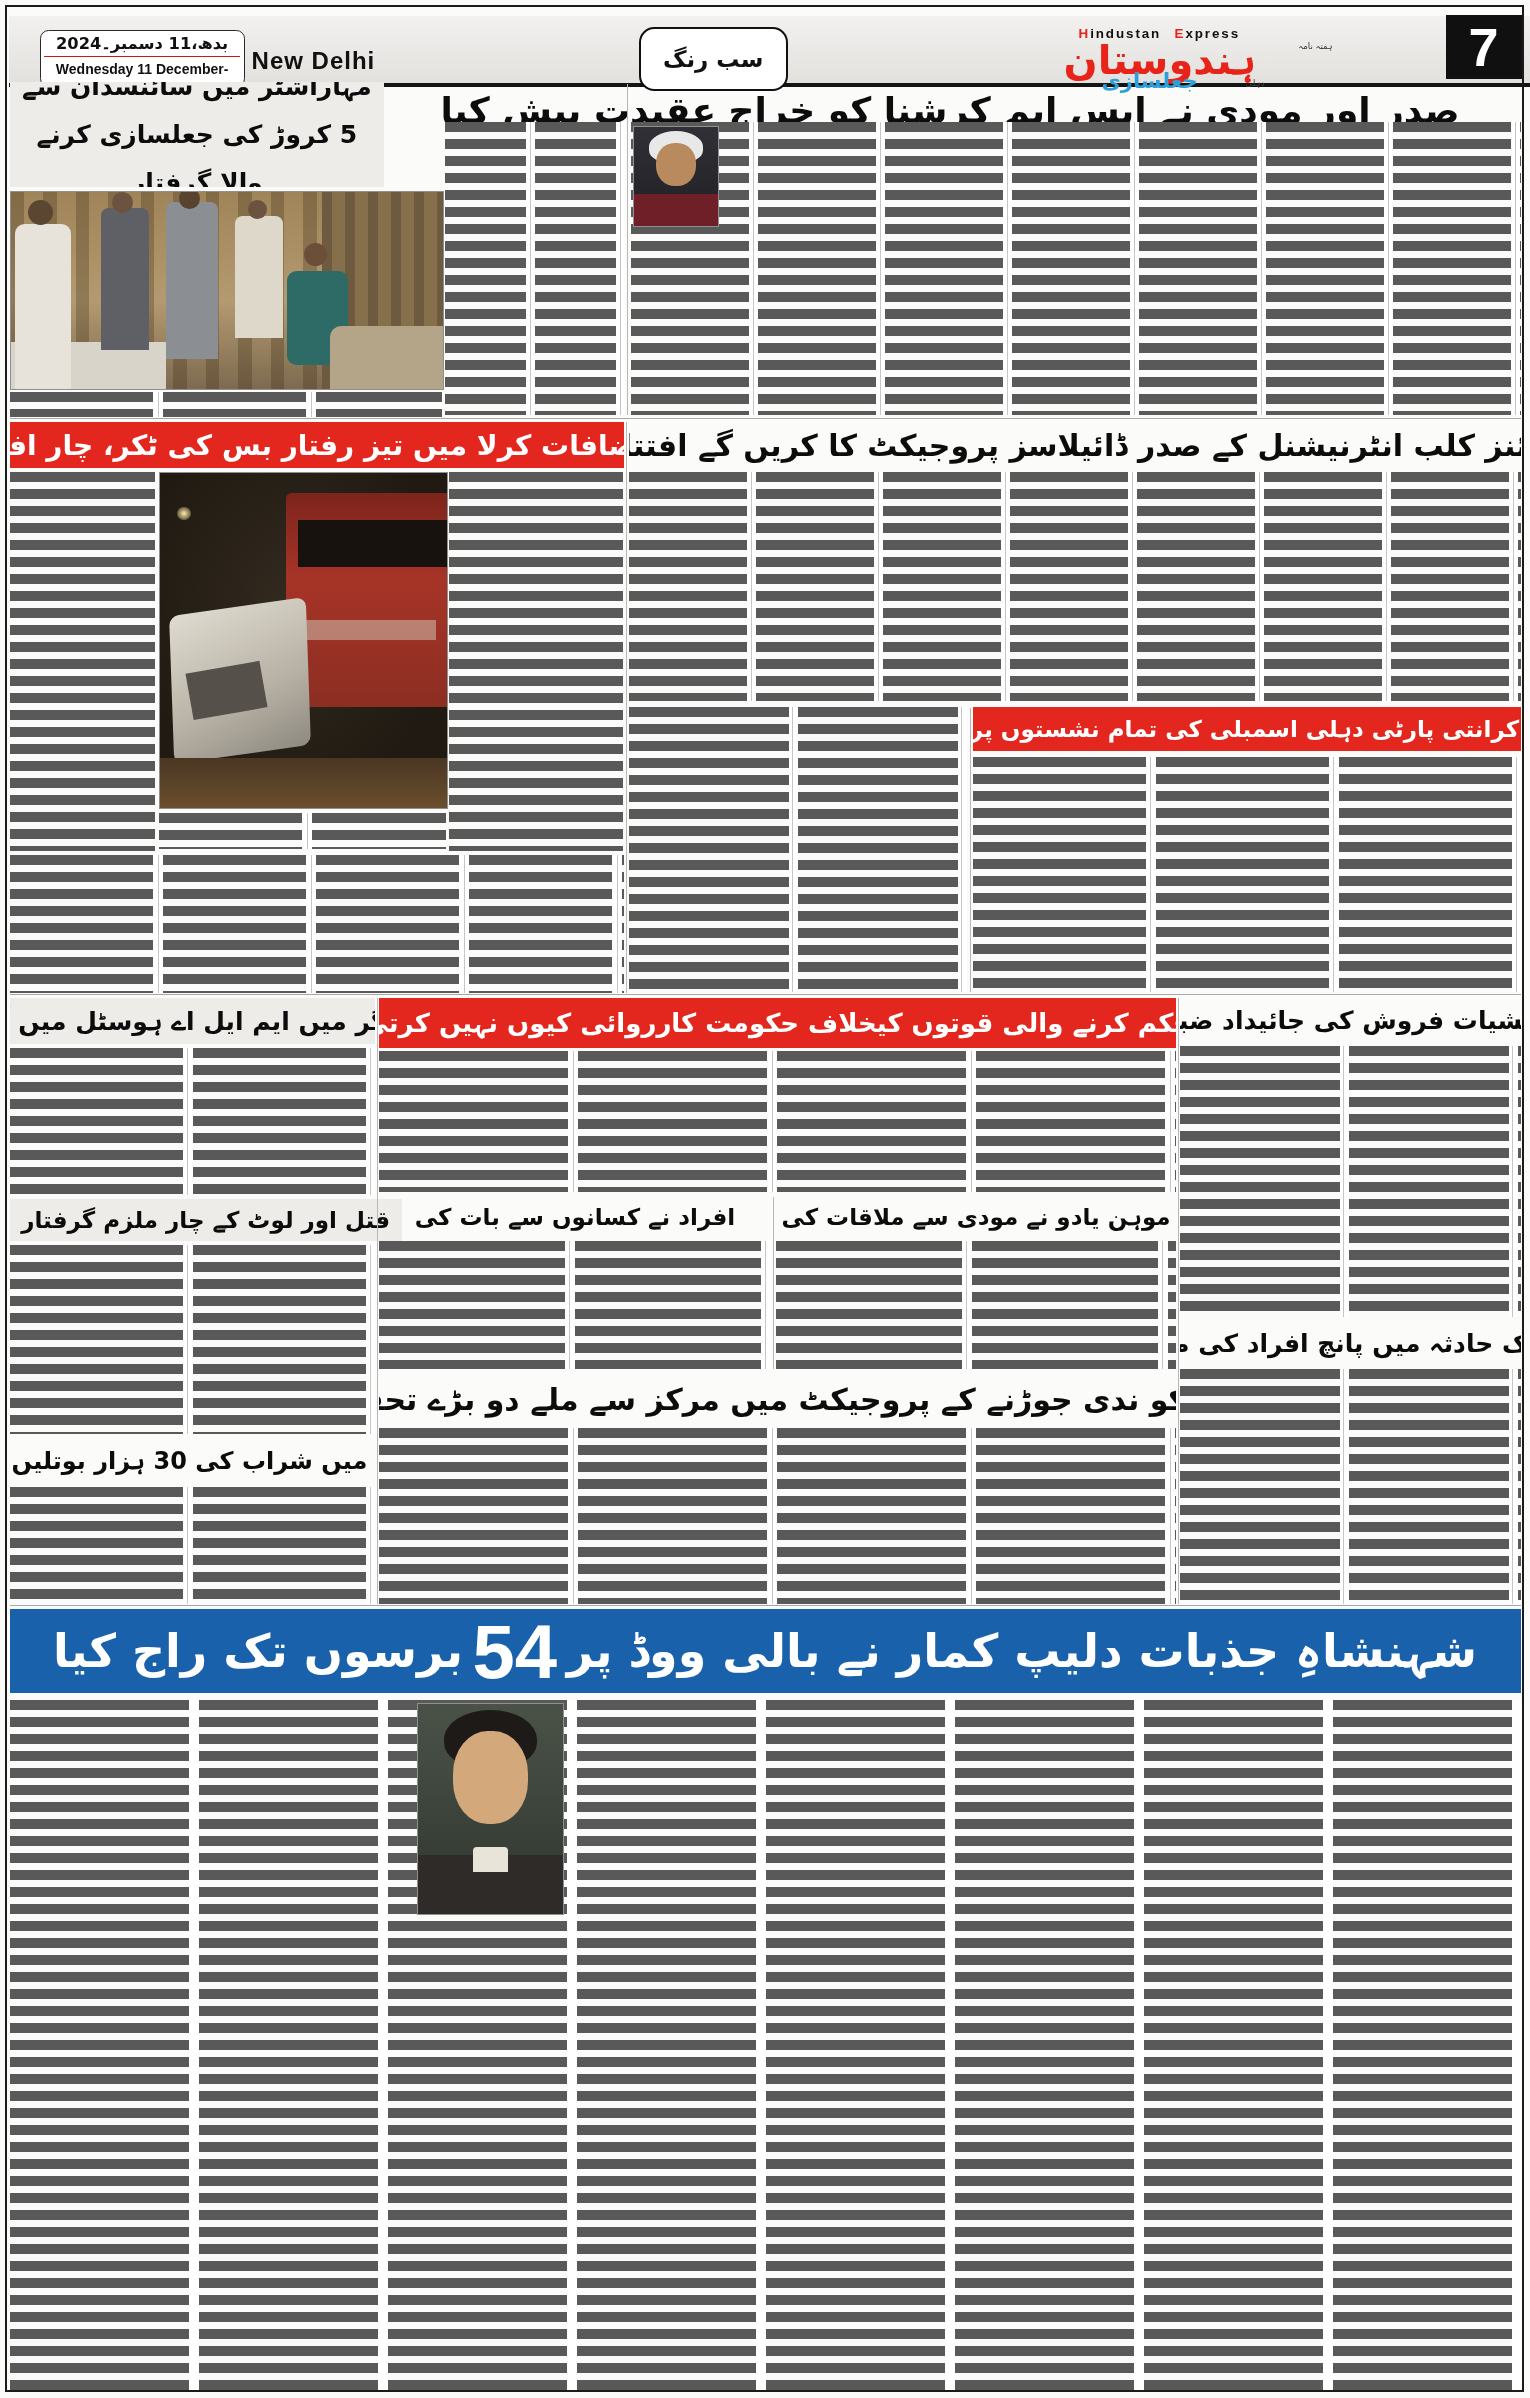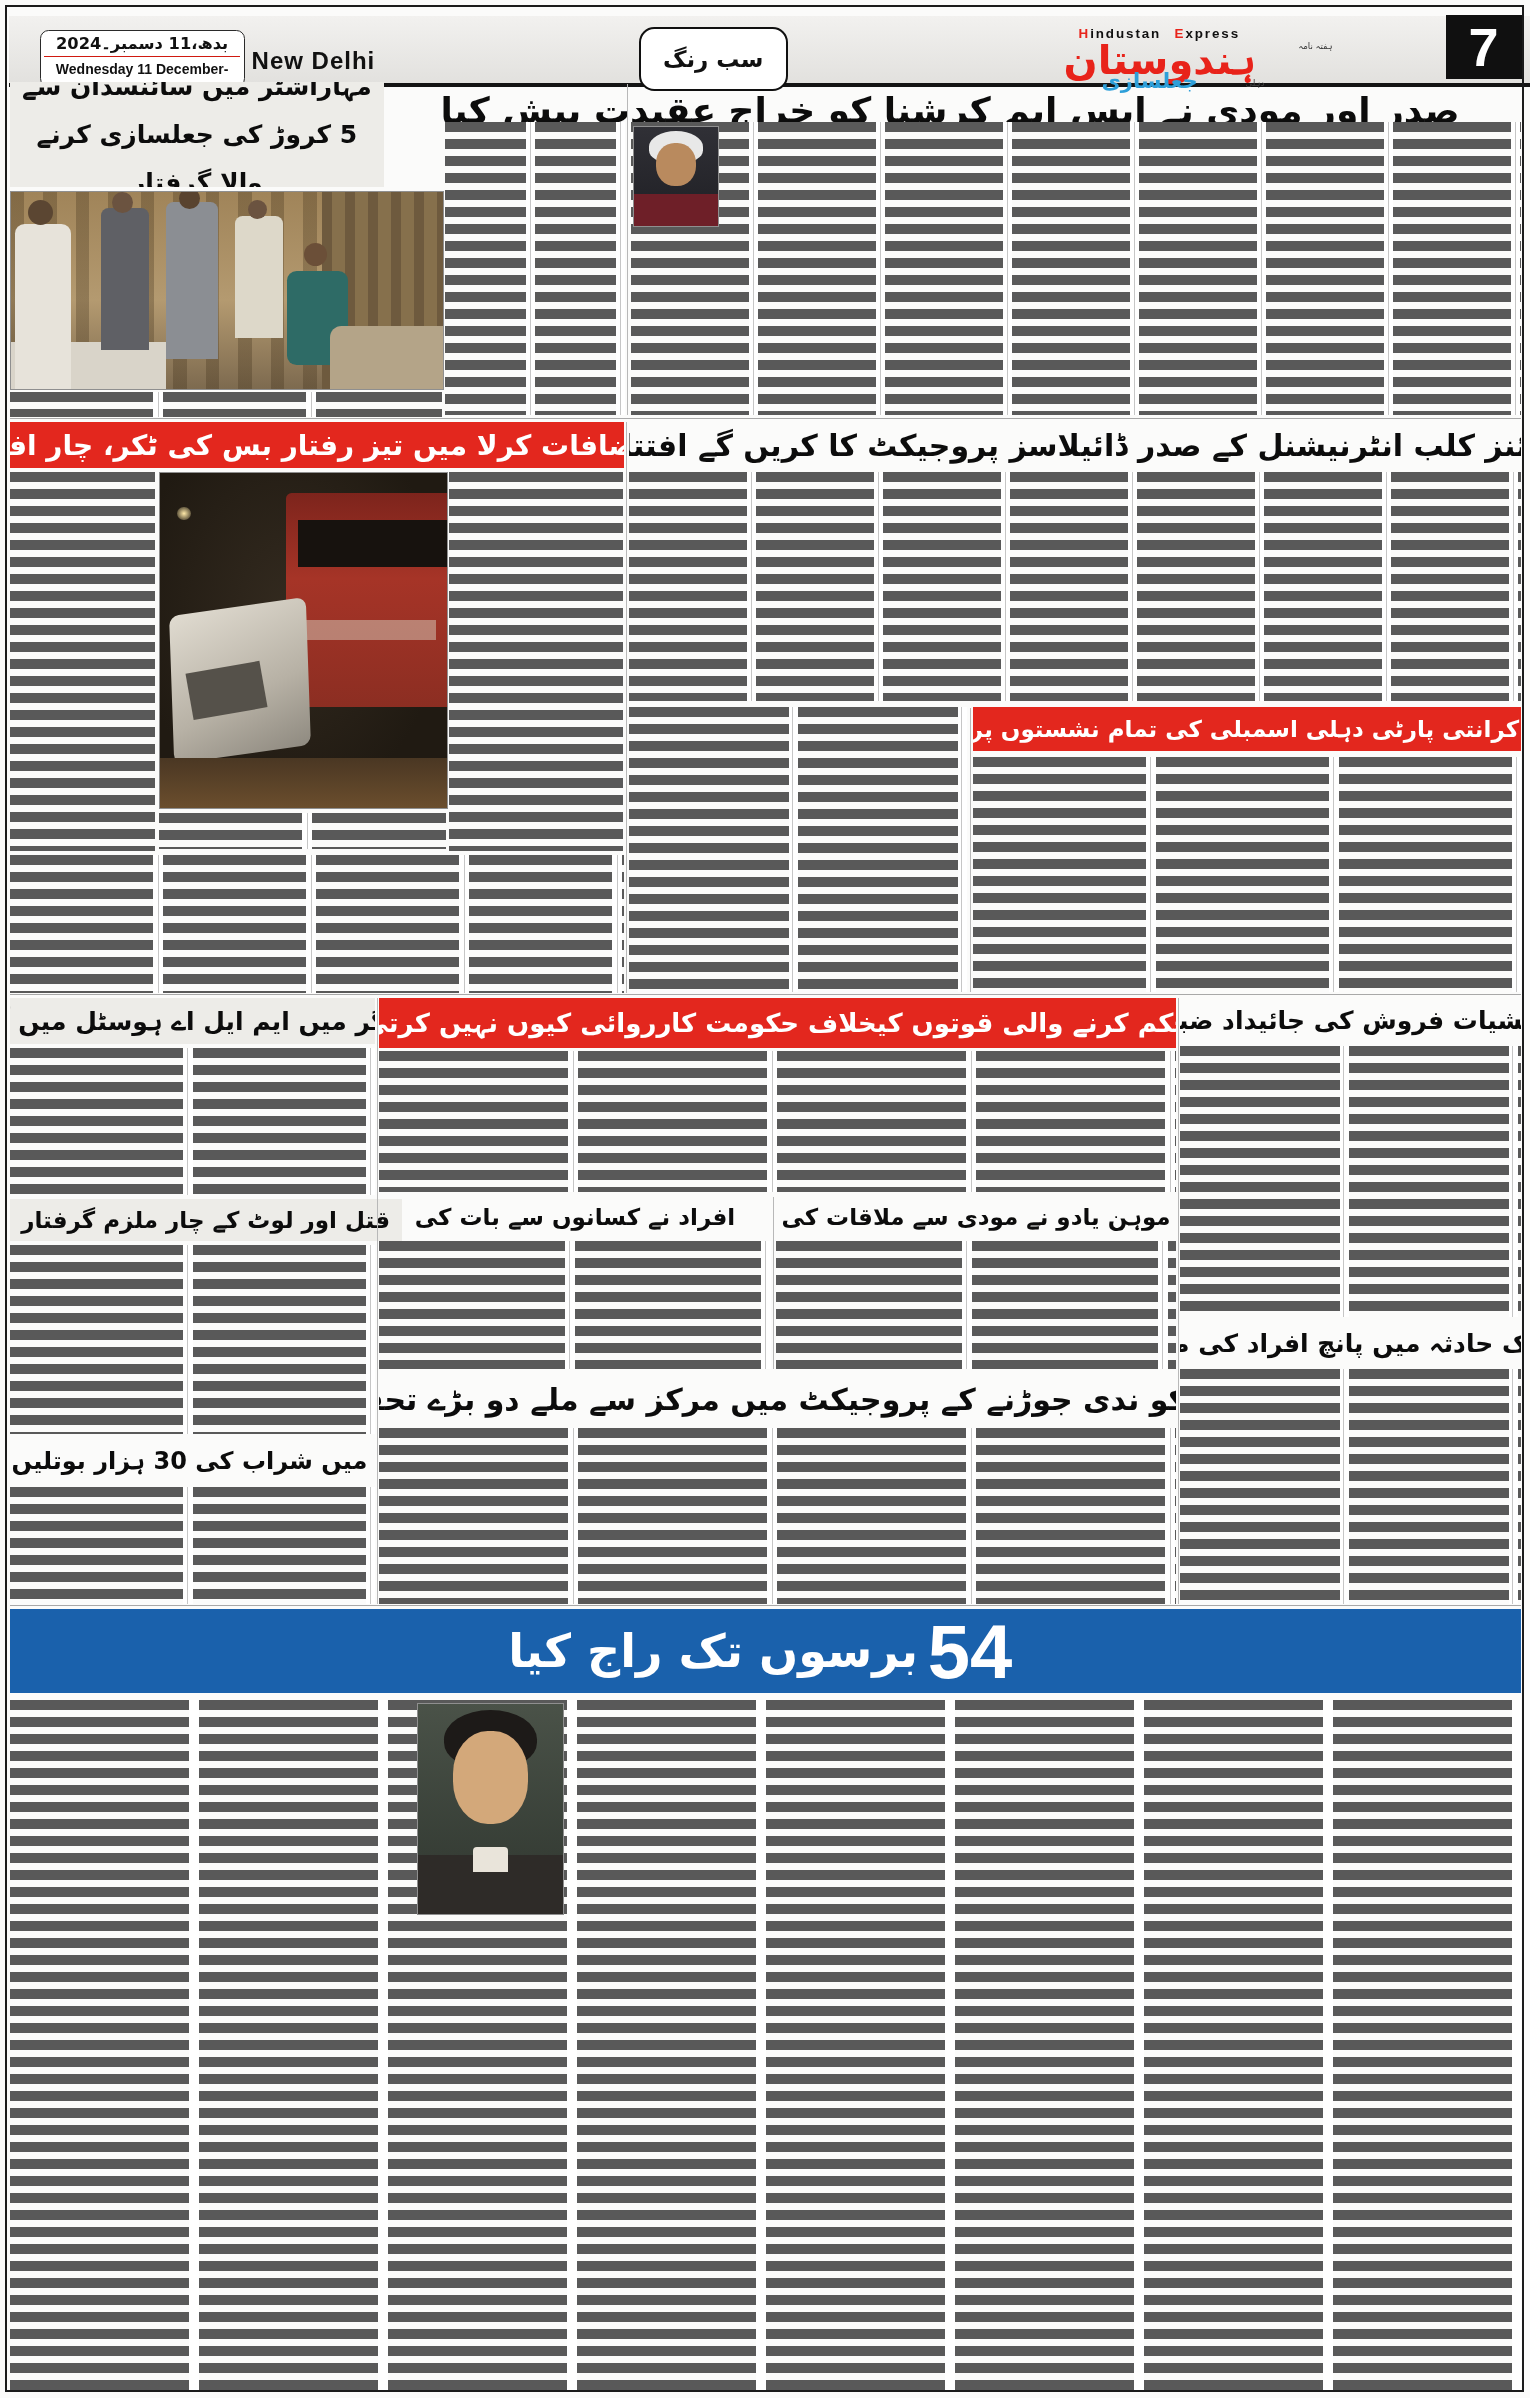--- a/index.html
+++ b/index.html
@@ -171,20 +171,21 @@
 <div class="abs hl" style="left:1180px;top:998px;width:341px;height:44px;font-size:25px;">منشیات فروش کی جائیداد ضبط</div>
 <div class="abs txt t-p177" style="left:1180px;top:1046px;width:341px;height:271px;"></div>
 <div class="abs hl" style="left:1180px;top:1321px;width:341px;height:44px;font-size:25px;">سڑک حادثہ میں پانچ افراد کی موت</div>
 <div class="abs txt t-p177" style="left:1180px;top:1369px;width:341px;height:235px;"></div>
 
 <div class="abs vrule" style="left:377px;top:998px;height:606px;"></div>
 <div class="abs vrule" style="left:1178px;top:998px;height:606px;"></div>
 <div class="abs hrule" style="left:9.6px;top:1605px;width:1511px;"></div>
 
 <div class="abs banner-blue" style="left:9.6px;top:1609px;width:1511px;height:84px;font-size:46px;">
+  <span>شہنشاہِ جذبات دلیپ کمار نے بالی ووڈ پر</span>
   <span class="big-num">54</span>
   <span>برسوں تک راج کیا</span>
 </div>
 <div class="abs txt t-p198" style="left:9.6px;top:1700px;width:1511px;height:690px;"></div>
 <div class="abs photo ph-dilip" style="left:417px;top:1703px;width:145px;height:210px;">
   <div class="shape" style="left:18%;top:3%;width:64%;height:28%;background:#1d1a18;border-radius:50% 50% 45% 45%;"></div>
   <div class="shape" style="left:24%;top:13%;width:52%;height:44%;background:#d3a87a;border-radius:46%;"></div>
   <div class="shape" style="left:34%;top:30%;width:9.6px;height:3.8px;background:#4a3categ0;"></div>
   <div class="shape" style="left:0;bottom:0;width:100%;height:28%;background:#2e2b28;"></div>
   <div class="shape" style="left:38%;bottom:20%;width:24%;height:12%;background:#e9e4da;border-radius:3.8px 3.8px 0 0;"></div>

